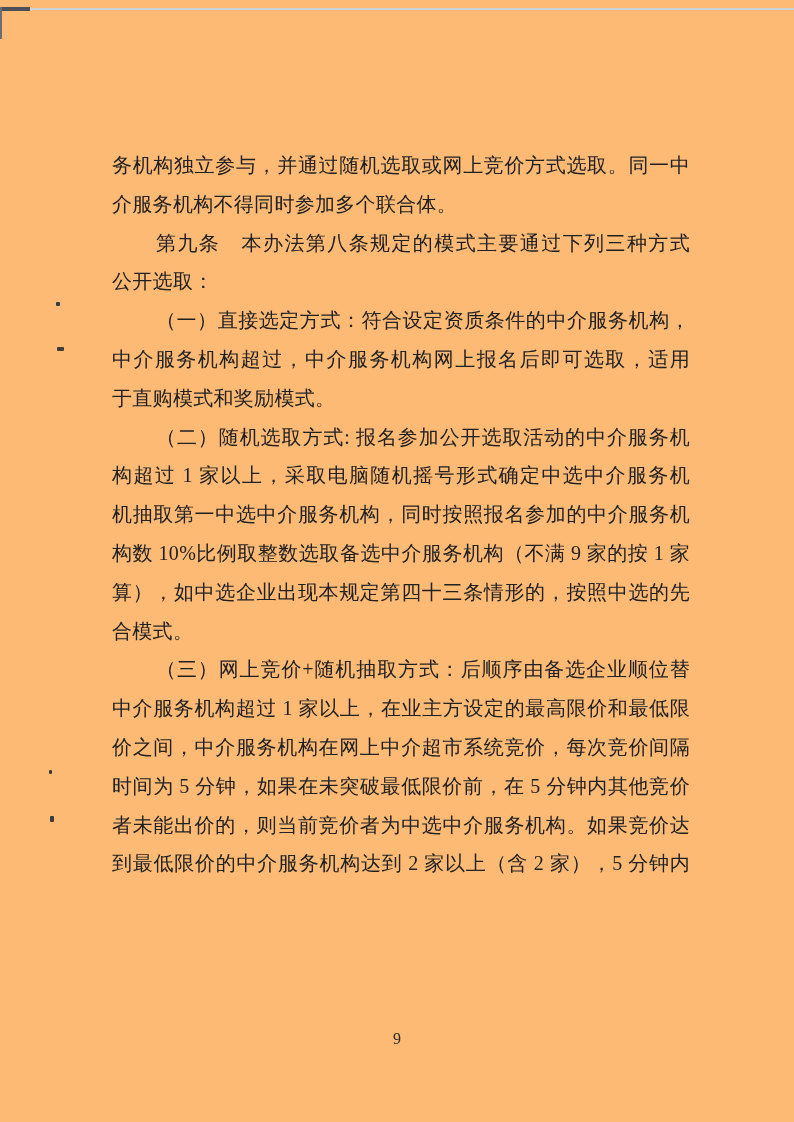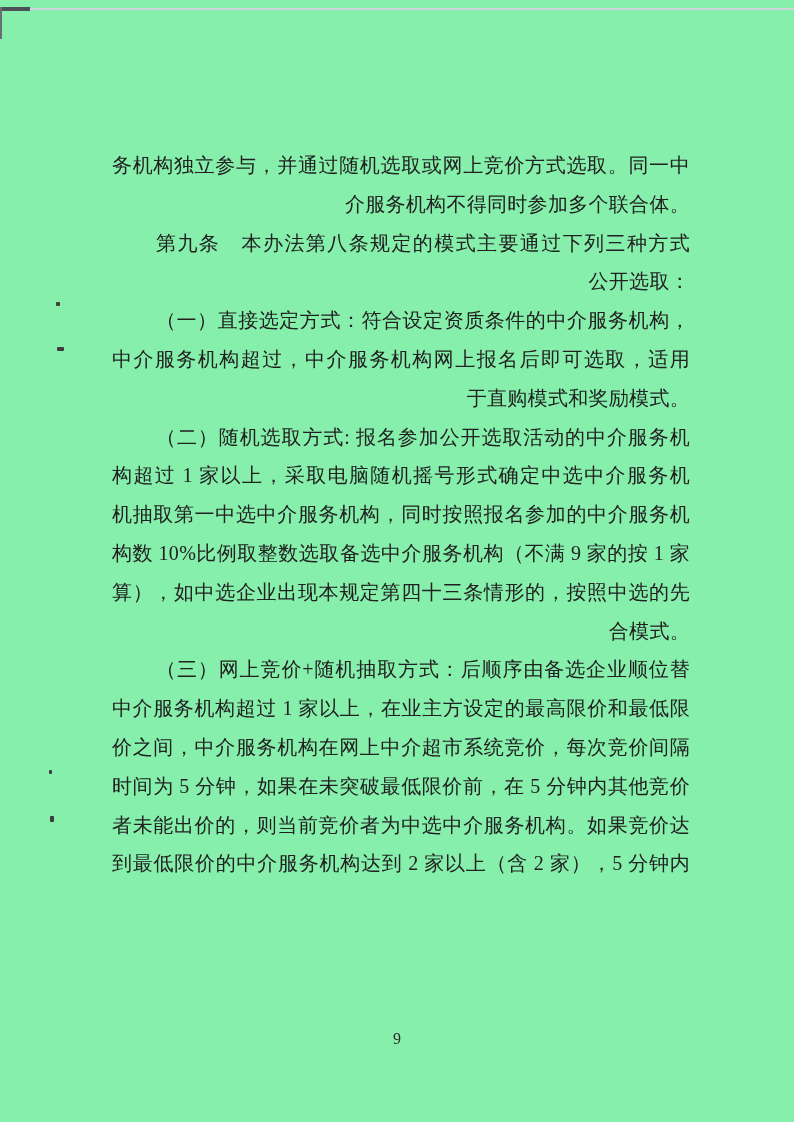--- a/index.html
+++ b/index.html
@@ -4,21 +4,21 @@
 <style>
   html, body {
     margin: 0;
     padding: 0;
     background: #ffffff;
   }
   .page {
     position: relative;
     width: 794px;
     height: 1122px;
-    background: #86efac;
+    background: #fdba74;
     overflow: hidden;
     font-family: "Liberation Serif", "DejaVu Serif", serif;
   }
   
   .scan-line {
     position: absolute;
     left: 6px;
     top: 8px;
     width: 788px;
     height: 2px;
@@ -53,21 +53,21 @@
     top: 146px;
     width: 578px;
     color: #212121;
     font-size: 20px;
     line-height: 38.8px;
     letter-spacing: 0.3px;
   }
   .line {
     height: 38.8px;
     overflow: hidden;
-    text-align: right;
+    text-align: left;
   }
   .line.fill {
     text-align: justify;
     text-align-last: justify;
   }
   .line.indent {
     text-indent: 44px;
   }
   .page-number {
     position: absolute;

